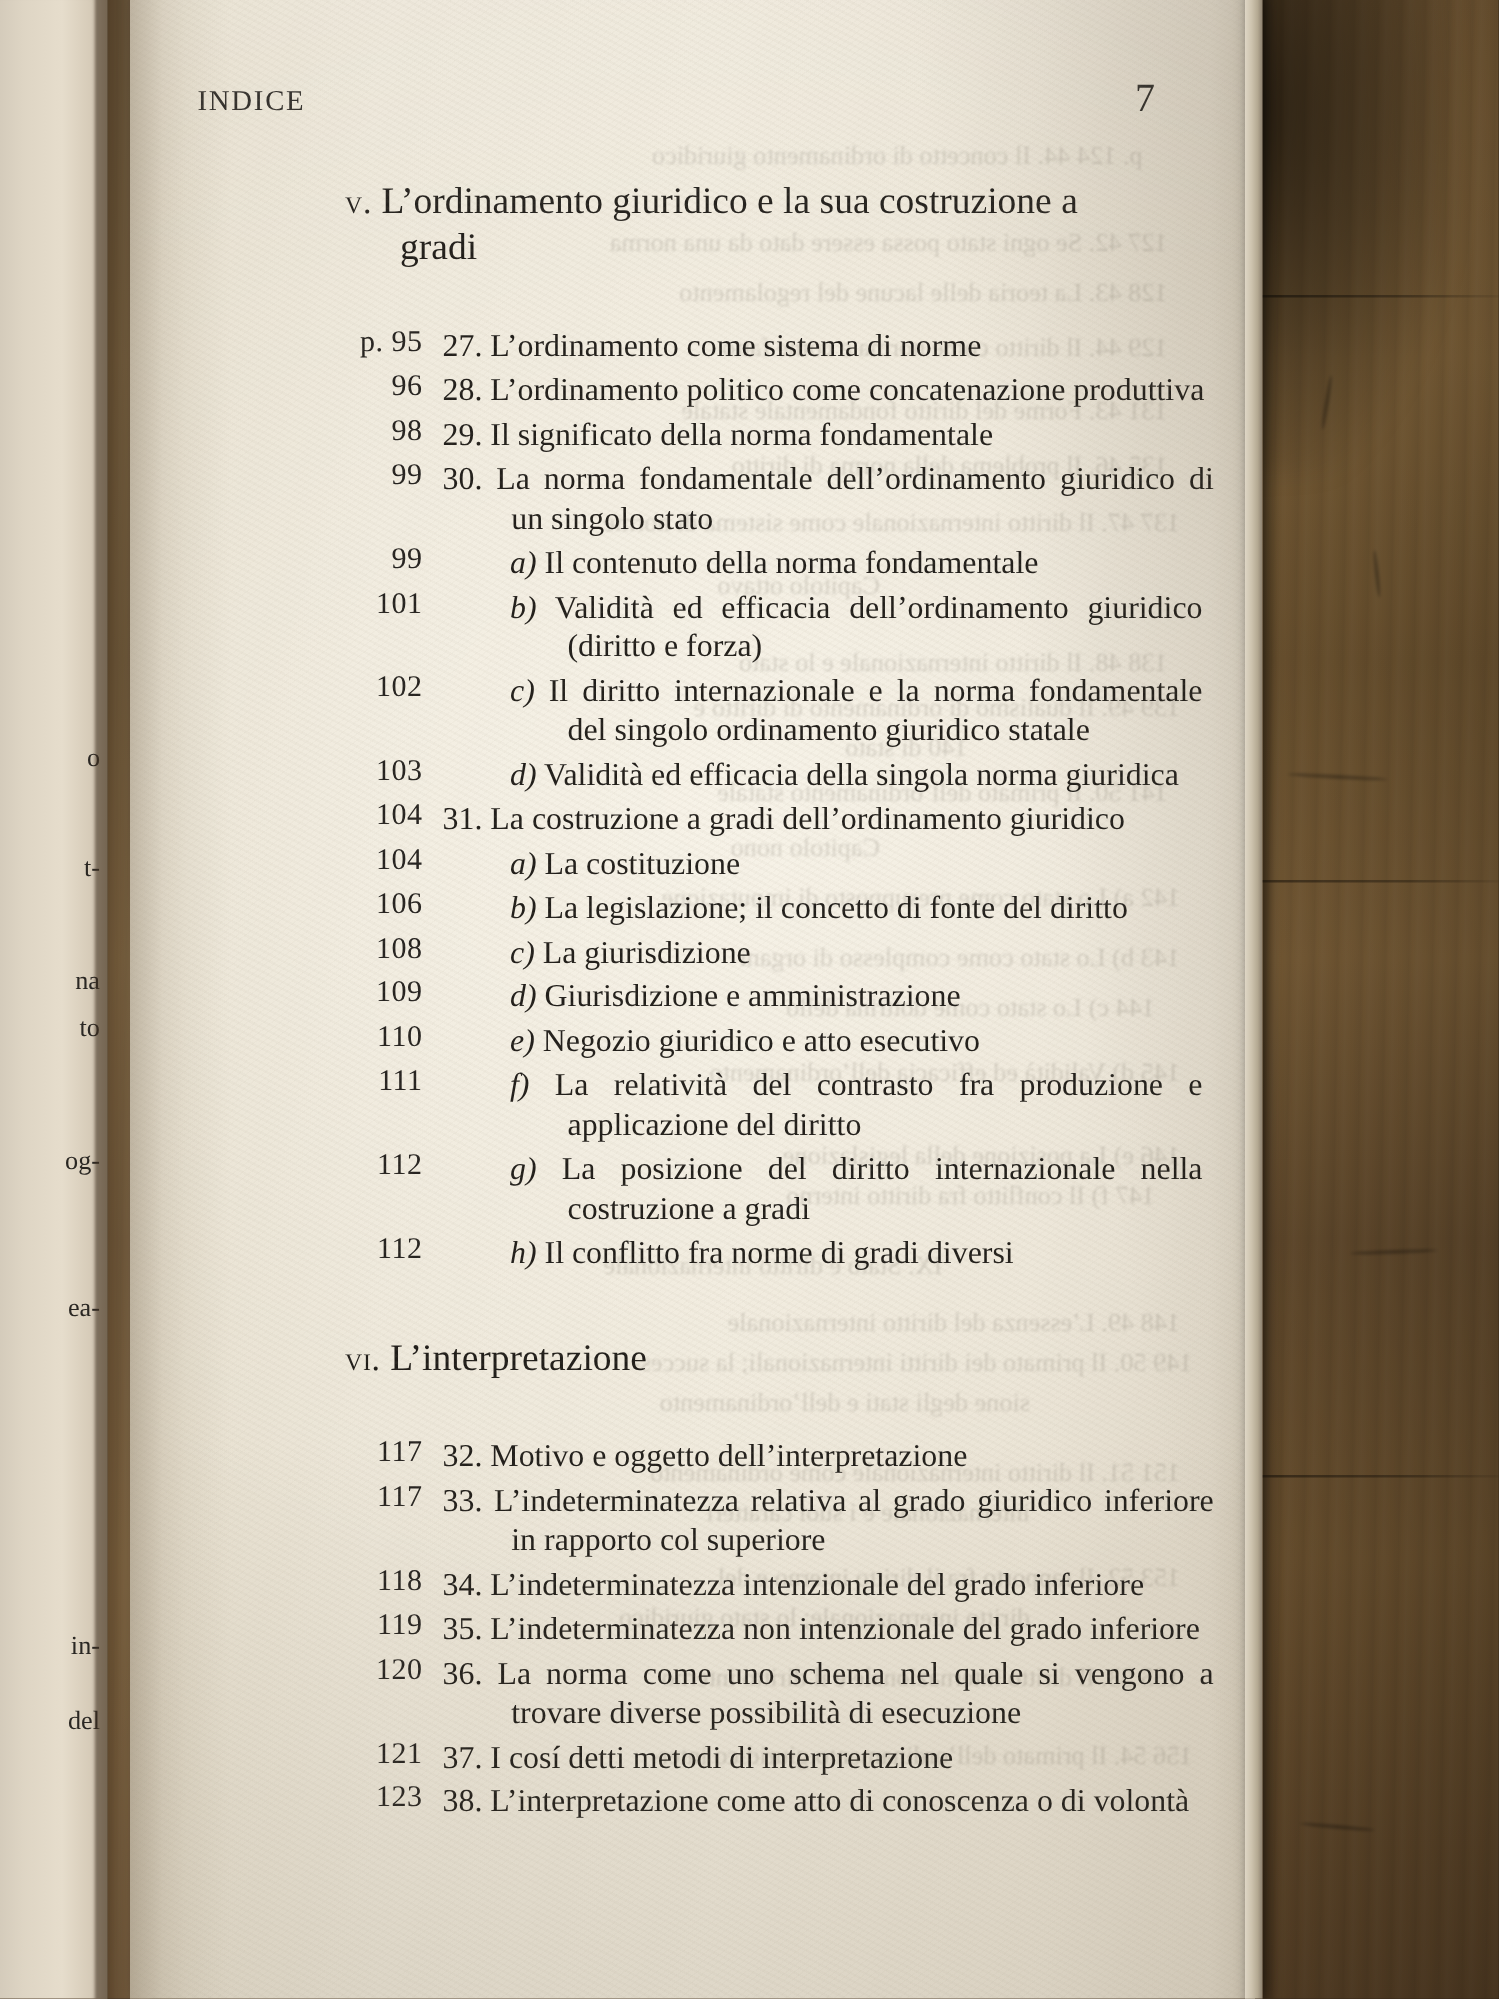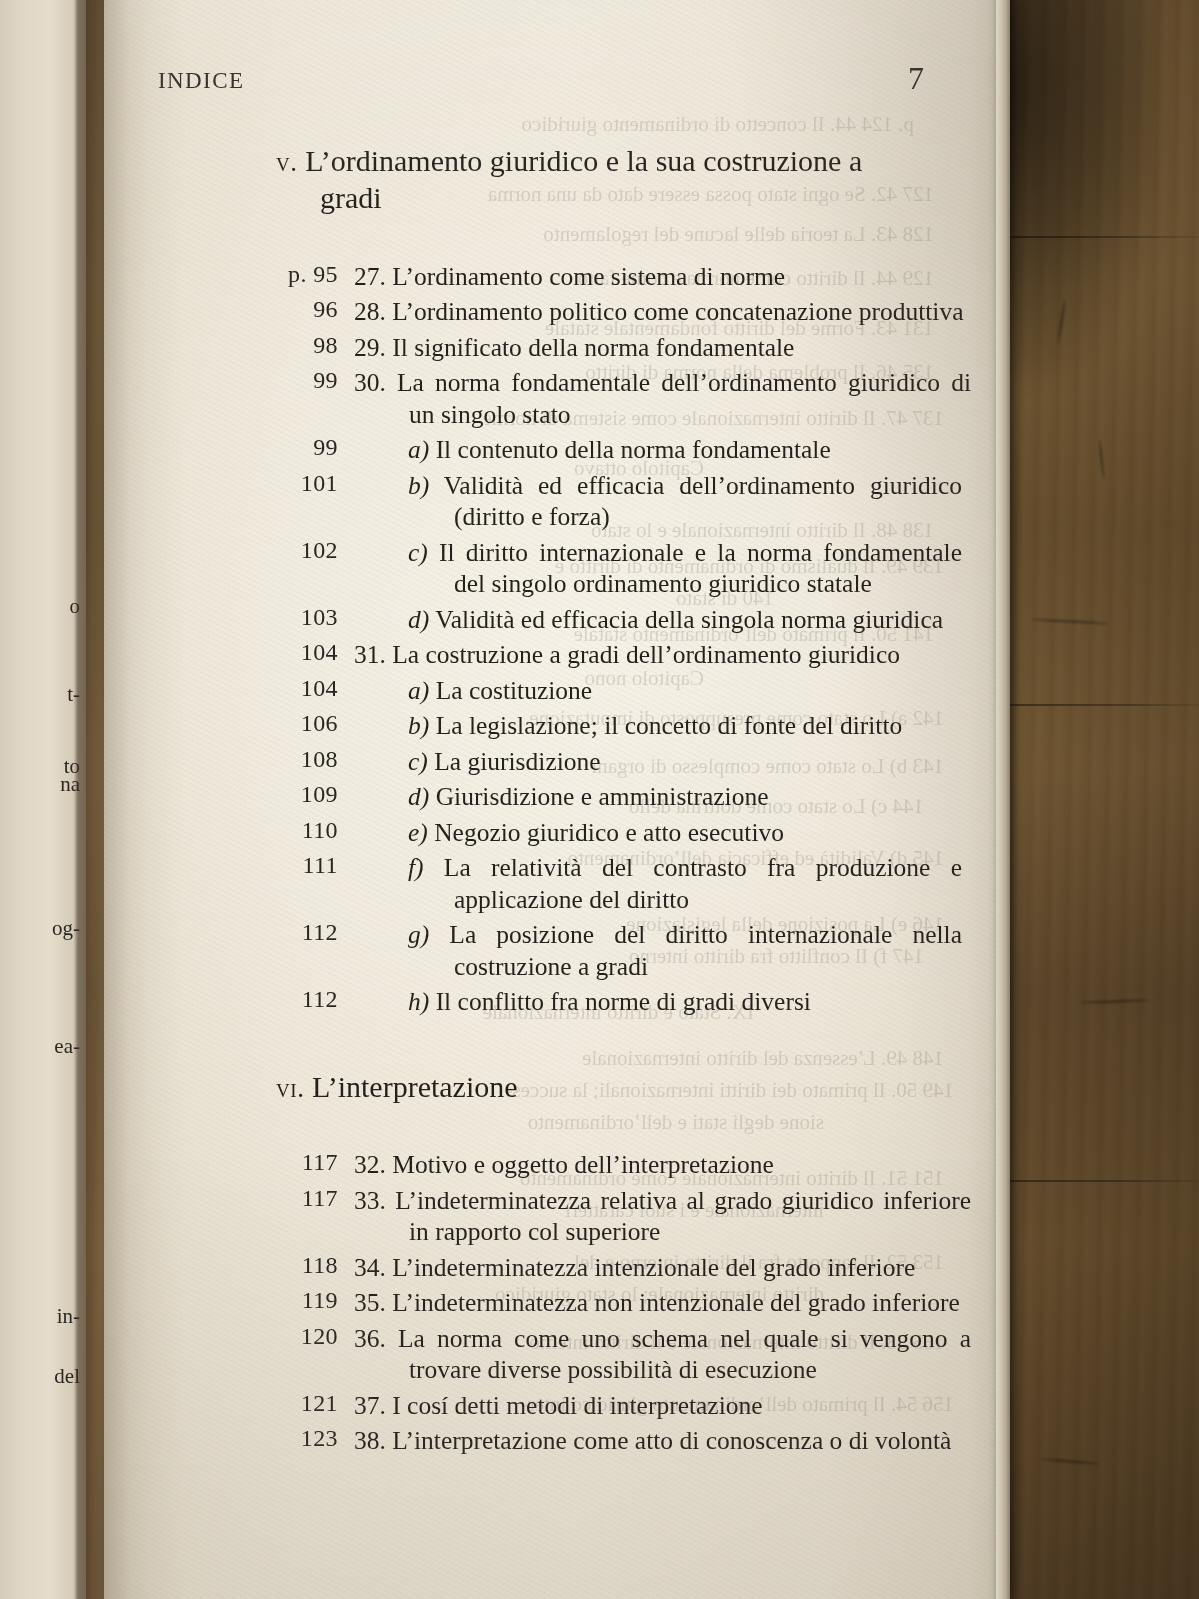--- a/index.html
+++ b/index.html
@@ -258,21 +258,21 @@
   <div class="wood-grain" style="left:1100px;top:440px;width:3px;height:38px;transform:rotate(-6deg);"></div>
   <div class="wood-grain" style="left:1030px;top:620px;width:80px;height:3px;transform:rotate(3deg);"></div>
   <div class="wood-grain" style="left:1080px;top:1000px;width:70px;height:3px;transform:rotate(-2deg);"></div>
   <div class="wood-grain" style="left:1040px;top:1460px;width:60px;height:3px;transform:rotate(5deg);"></div>
 
   <div id="facing-page">
     <div id="facing-frag">
         <span style="top: 600px;">o</span>
         <span style="top: 688px;">t-</span>
         <span style="top: 778px;">na</span>
-        <span style="top: 760px;">to</span>
+        <span style="top: 816px;">to</span>
         <span style="top: 922px;">og-</span>
         <span style="top: 1040px;">ea-</span>
         <span style="top: 1310px;">in-</span>
         <span style="top: 1370px;">del</span>
       </div>
   </div>
 
   <div id="gutter"></div>
   <div id="spine-edge"></div>
 

